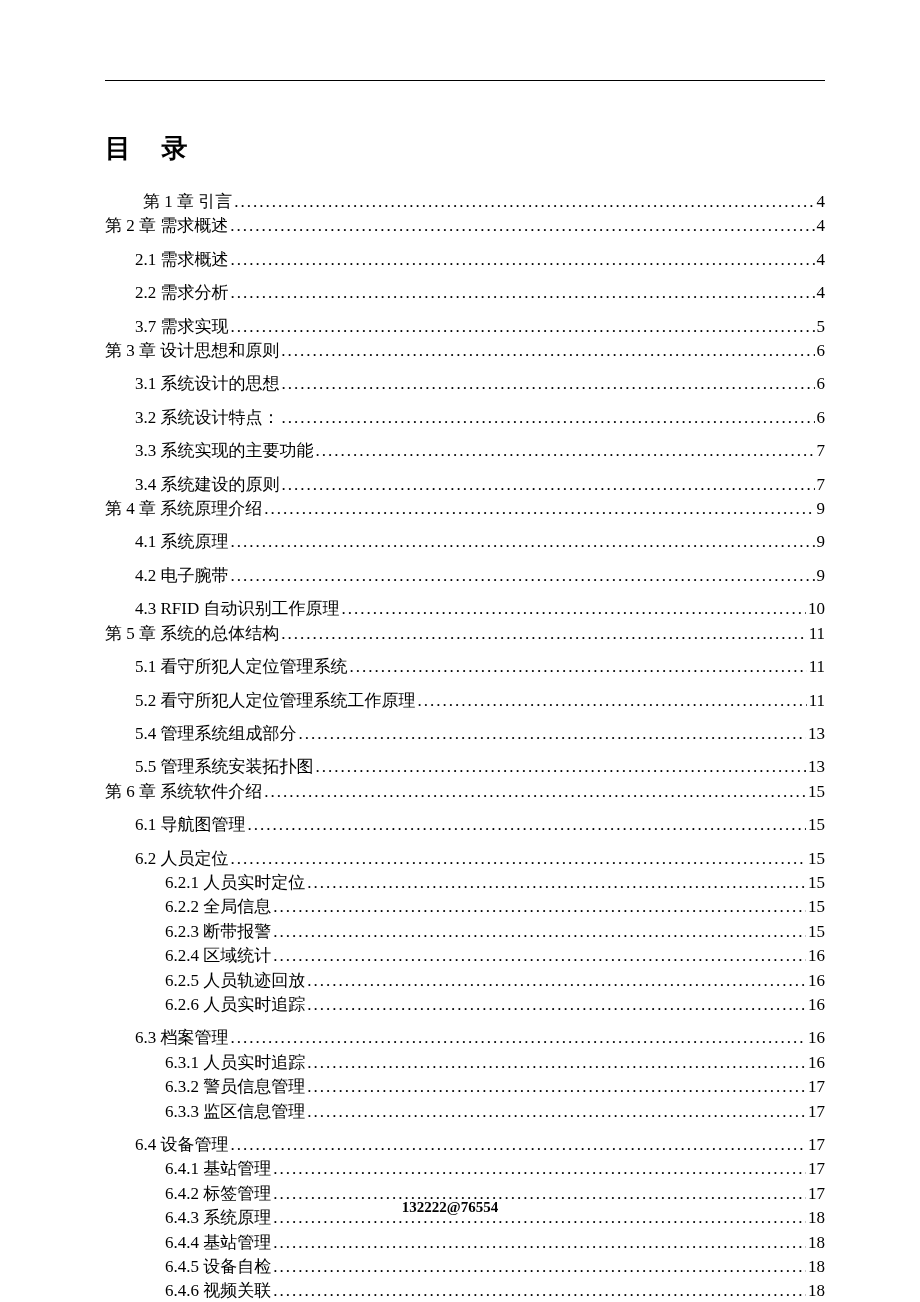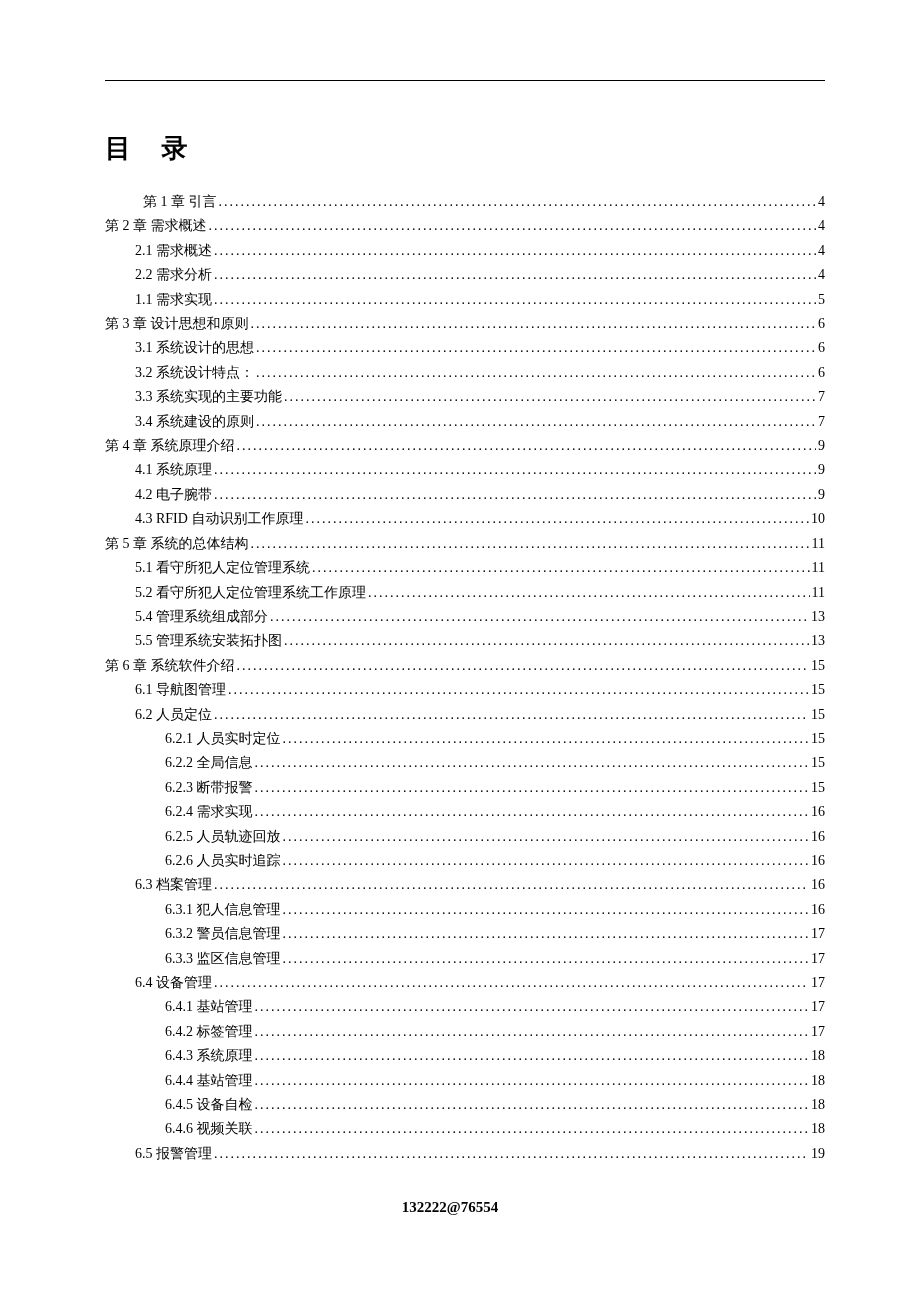--- a/index.html
+++ b/index.html
@@ -24,21 +24,21 @@
       text-align: left;
       font-size: 26px;
       font-weight: bold;
       letter-spacing: 12px;
       margin-bottom: 24px;
       font-family: "SimSun", "宋体", serif;
     }
     .toc-entry {
       display: flex;
       align-items: baseline;
-      font-size: 14px;
+      font-size: 17px;
       line-height: 24.4px;
       white-space: nowrap;
       overflow: hidden;
     }
     .toc-label {
       flex-shrink: 0;
     }
     .leader {
       flex: 1 1 auto;
       overflow: hidden;
@@ -50,21 +50,21 @@
     .leader::before {
       content: "........................................................................................................................................................................................................";
     }
     .toc-page {
       flex-shrink: 0;
       text-align: right;
     }
     
     .indent-special { padding-left: 38px; } 
     .indent-0 { padding-left: 0px; }       
-    .indent-1 { padding-left: 30px; }      
+    .indent-1 { padding-left: 30px; margin-top: 9px; }      
     .indent-2 { padding-left: 60px; }      
     .footer {
       position: absolute;
       bottom: 86px;
       left: 0;
       width: 900px;
       text-align: center;
       font-size: 15px;
       font-weight: bold;
       font-family: "Times New Roman", serif;
@@ -91,21 +91,21 @@
         <span class="toc-label">2.1  需求概述</span>
         <span class="leader"></span>
         <span class="toc-page">4</span>
       </div>
       <div class="toc-entry indent-1">
         <span class="toc-label">2.2  需求分析</span>
         <span class="leader"></span>
         <span class="toc-page">4</span>
       </div>
       <div class="toc-entry indent-1">
-        <span class="toc-label">1.1  需求实现</span>
+        <span class="toc-label">3.7  需求实现</span>
         <span class="leader"></span>
         <span class="toc-page">5</span>
       </div>
       <div class="toc-entry indent-0">
         <span class="toc-label">第 3 章   设计思想和原则</span>
         <span class="leader"></span>
         <span class="toc-page">6</span>
       </div>
       <div class="toc-entry indent-1">
         <span class="toc-label">3.1  系统设计的思想</span>
@@ -196,41 +196,41 @@
         <span class="toc-label">6.2.2  全局信息</span>
         <span class="leader"></span>
         <span class="toc-page">15</span>
       </div>
       <div class="toc-entry indent-2">
         <span class="toc-label">6.2.3  断带报警</span>
         <span class="leader"></span>
         <span class="toc-page">15</span>
       </div>
       <div class="toc-entry indent-2">
-        <span class="toc-label">6.2.4  需求实现</span>
+        <span class="toc-label">6.2.4  区域统计</span>
         <span class="leader"></span>
         <span class="toc-page">16</span>
       </div>
       <div class="toc-entry indent-2">
         <span class="toc-label">6.2.5  人员轨迹回放</span>
         <span class="leader"></span>
         <span class="toc-page">16</span>
       </div>
       <div class="toc-entry indent-2">
         <span class="toc-label">6.2.6  人员实时追踪</span>
         <span class="leader"></span>
         <span class="toc-page">16</span>
       </div>
       <div class="toc-entry indent-1">
         <span class="toc-label">6.3  档案管理</span>
         <span class="leader"></span>
         <span class="toc-page">16</span>
       </div>
       <div class="toc-entry indent-2">
-        <span class="toc-label">6.3.1  犯人信息管理</span>
+        <span class="toc-label">6.3.1  人员实时追踪</span>
         <span class="leader"></span>
         <span class="toc-page">16</span>
       </div>
       <div class="toc-entry indent-2">
         <span class="toc-label">6.3.2  警员信息管理</span>
         <span class="leader"></span>
         <span class="toc-page">17</span>
       </div>
       <div class="toc-entry indent-2">
         <span class="toc-label">6.3.3  监区信息管理</span>

